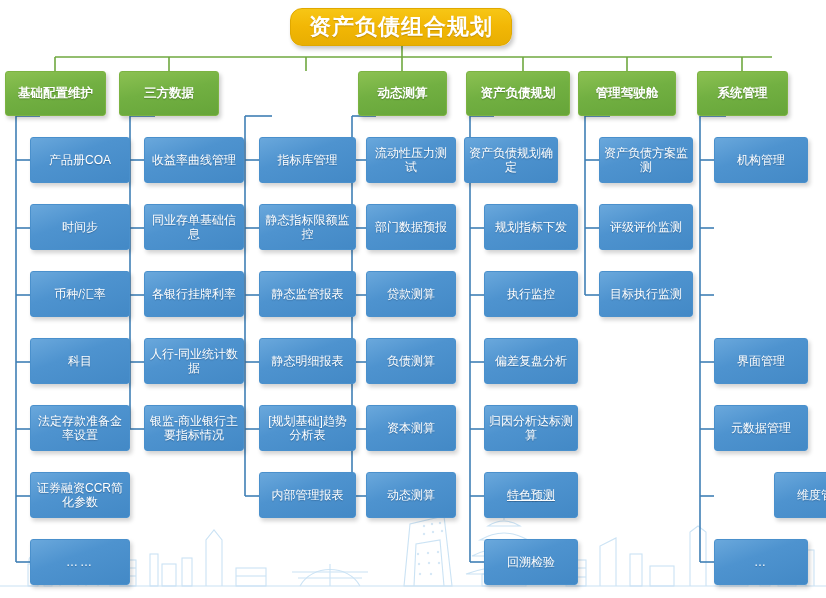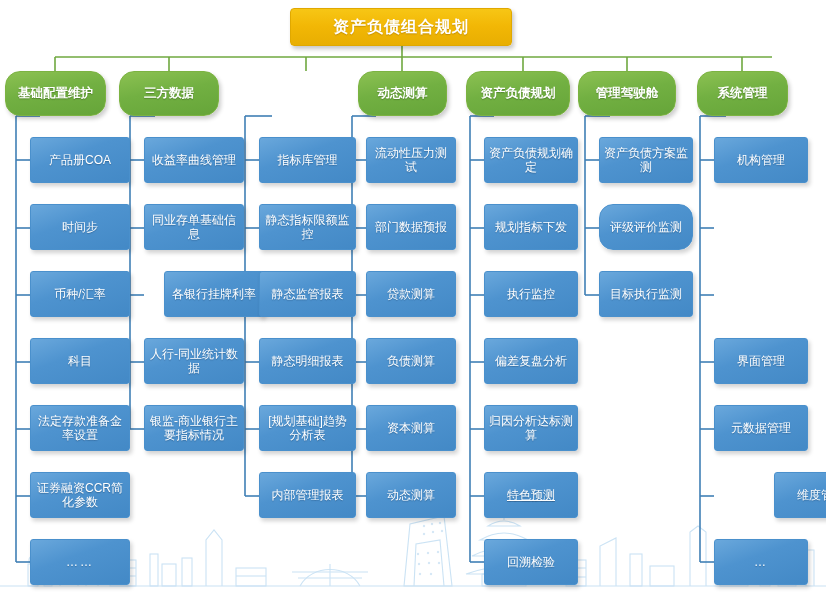--- a/index.html
+++ b/index.html
@@ -39,32 +39,32 @@
     display: flex;
     align-items: center;
     justify-content: center;
     text-align: center;
     color: #ffffff;
     line-height: 1.18;
     overflow: hidden;
   }
 
   .node-title {
-    border-radius: 4px;
+    border-radius: 12px;
     background: linear-gradient(180deg, #f7c615 0%, #f2b705 48%, #e8ae02 100%);
     border: 1px solid #e0a800;
     box-shadow: 2px 3px 4px rgba(0,0,0,0.22);
-    font-size: 16px;
+    font-size: 22px;
     font-weight: bold;
     letter-spacing: 1px;
     text-shadow: 0 1px 1px rgba(120,80,0,0.35);
   }
 
   .node-cat {
-    border-radius: 15px;
+    border-radius: 3px;
     background: linear-gradient(170deg, #8cc152 0%, #72b042 45%, #66a539 100%);
     border: 1px solid #7cb342;
     box-shadow: 2px 3px 4px rgba(0,0,0,0.20);
     font-size: 12.5px;
     font-weight: bold;
     text-shadow: 0 1px 1px rgba(40,70,20,0.4);
     padding: 0 4px;
   }
 
   .node-leaf {
@@ -245,48 +245,48 @@
   <div class="node node-leaf" style="left:30px; top:137px; width:100px; height:46px;">产品册COA</div>
   <div class="node node-leaf" style="left:30px; top:204px; width:100px; height:46px;">时间步</div>
   <div class="node node-leaf" style="left:30px; top:271px; width:100px; height:46px;text-align:right;">币种/汇率</div>
   <div class="node node-leaf" style="left:30px; top:338px; width:100px; height:46px;">科目</div>
   <div class="node node-leaf" style="left:30px; top:405px; width:100px; height:46px;">法定存款准备金率设置</div>
   <div class="node node-leaf" style="left:30px; top:472px; width:100px; height:46px;">证券融资CCR简化参数</div>
   <div class="node node-leaf ellipsis" style="left:30px; top:539px; width:100px; height:46px;">……</div>
 
   <div class="node node-leaf" style="left:144px; top:137px; width:100px; height:46px;">收益率曲线管理</div>
   <div class="node node-leaf" style="left:144px; top:204px; width:100px; height:46px;">同业存单基础信息</div>
-  <div class="node node-leaf" style="left:144px; top:271px; width:100px; height:46px;margin-left:20px;">各银行挂牌利率</div>
+  <div class="node node-leaf" style="left:144px; top:271px; width:100px; height:46px;">各银行挂牌利率</div>
   <div class="node node-leaf" style="left:144px; top:338px; width:100px; height:46px;">人行-同业统计数据</div>
   <div class="node node-leaf" style="left:144px; top:405px; width:100px; height:46px;">银监-商业银行主要指标情况</div>
 
   <div class="node node-leaf" style="left:259px; top:137px; width:97px; height:46px;">指标库管理</div>
   <div class="node node-leaf" style="left:259px; top:204px; width:97px; height:46px;">静态指标限额监控</div>
   <div class="node node-leaf" style="left:259px; top:271px; width:97px; height:46px;">静态监管报表</div>
   <div class="node node-leaf" style="left:259px; top:338px; width:97px; height:46px;">静态明细报表</div>
   <div class="node node-leaf" style="left:259px; top:405px; width:97px; height:46px;">[规划基础]趋势分析表</div>
   <div class="node node-leaf" style="left:259px; top:472px; width:97px; height:46px;">内部管理报表</div>
 
   <div class="node node-leaf" style="left:366px; top:137px; width:90px; height:46px;text-align:center;">流动性压力测试</div>
   <div class="node node-leaf" style="left:366px; top:204px; width:90px; height:46px;">部门数据预报</div>
   <div class="node node-leaf" style="left:366px; top:271px; width:90px; height:46px;">贷款测算</div>
   <div class="node node-leaf" style="left:366px; top:338px; width:90px; height:46px;">负债测算</div>
   <div class="node node-leaf" style="left:366px; top:405px; width:90px; height:46px;">资本测算</div>
   <div class="node node-leaf" style="left:366px; top:472px; width:90px; height:46px;">动态测算</div>
 
-  <div class="node node-leaf" style="left:484px; top:137px; width:94px; height:46px;">资产负债规划确定</div>
+  <div class="node node-leaf" style="left:464px; top:137px; width:94px; height:46px;">资产负债规划确定</div>
   <div class="node node-leaf" style="left:484px; top:204px; width:94px; height:46px;">规划指标下发</div>
   <div class="node node-leaf" style="left:484px; top:271px; width:94px; height:46px;">执行监控</div>
   <div class="node node-leaf" style="left:484px; top:338px; width:94px; height:46px;">偏差复盘分析</div>
   <div class="node node-leaf" style="left:484px; top:405px; width:94px; height:46px;">归因分析达标测算</div>
   <div class="node node-leaf" style="left:484px; top:472px; width:94px; height:46px;text-decoration:underline;">特色预测</div>
   <div class="node node-leaf" style="left:484px; top:539px; width:94px; height:46px;">回溯检验</div>
 
   <div class="node node-leaf" style="left:599px; top:137px; width:94px; height:46px;">资产负债方案监测</div>
-  <div class="node node-leaf" style="left:599px; top:204px; width:94px; height:46px;border-radius:14px;">评级评价监测</div>
+  <div class="node node-leaf" style="left:599px; top:204px; width:94px; height:46px;">评级评价监测</div>
   <div class="node node-leaf" style="left:599px; top:271px; width:94px; height:46px;">目标执行监测</div>
 
   <div class="node node-leaf" style="left:714px; top:137px; width:94px; height:46px;">机构管理</div>
   <div class="node node-leaf" style="left:714px; top:338px; width:94px; height:46px;">界面管理</div>
   <div class="node node-leaf" style="left:714px; top:405px; width:94px; height:46px;">元数据管理</div>
   <div class="node node-leaf" style="left:733px; top:472px; width:94px; height:46px;margin-left:41px;">维度管理</div>
   <div class="node node-leaf ellipsis" style="left:714px; top:539px; width:94px; height:46px;">…</div>
 
 </div>
 

